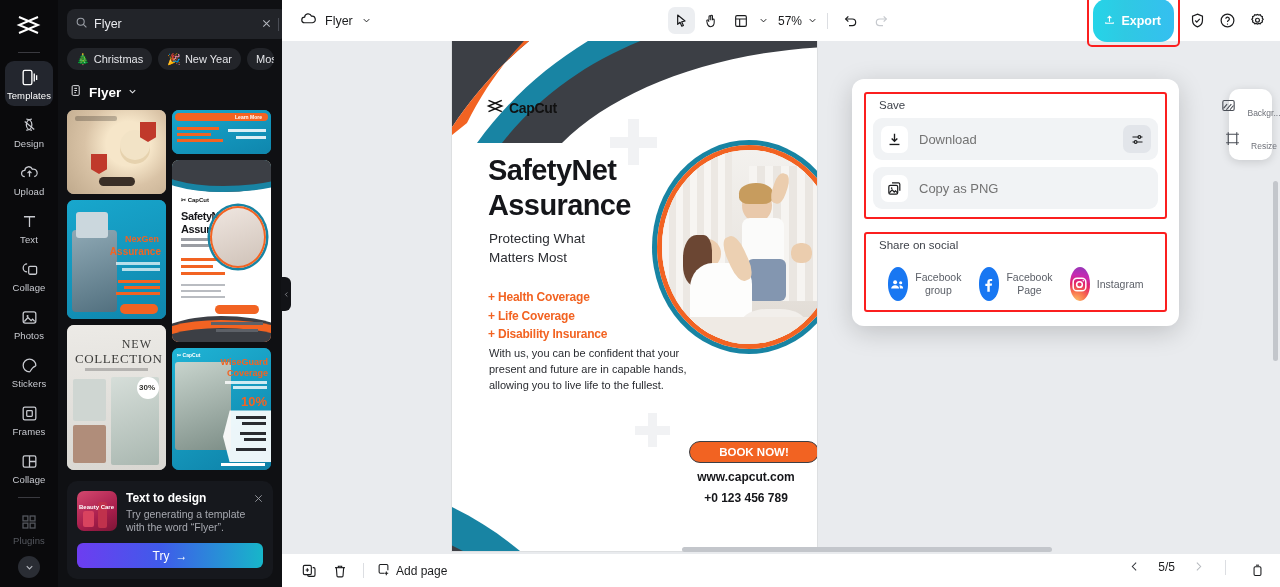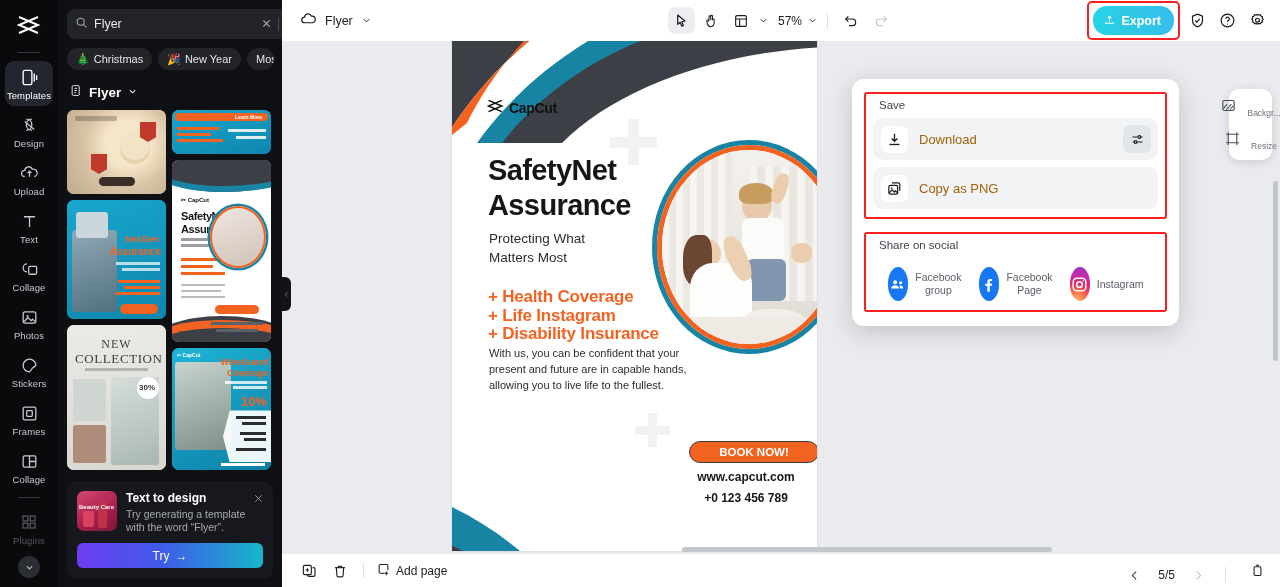--- a/index.html
+++ b/index.html
@@ -99,21 +99,21 @@
   .tb-center { position:absolute; left: 0; right:0; display:flex; justify-content:center; align-items:center; gap: 3px; pointer-events:none; }
   .tb-center > * { pointer-events: auto; }
   .tico { width: 27px; height: 27px; border-radius:7px; display:flex; align-items:center; justify-content:center; cursor:pointer; }
   .tico.on { background:#eceef1; }
   .zoomv { font-size: 12px; color:#1b1c1e; padding: 0 2px 0 6px; }
   .vsep { width:1px; height:16px; background:#dcdee2; margin: 0 6px; }
   .tb-right { margin-left:auto; display:flex; align-items:center; gap: 4px; }
   .export-wrap { position:relative; padding: 5px 6px; }
   .export-ring { position:absolute; inset:0; border: 2.2px solid #fb1f1f; border-radius: 5px; }
   .export-btn {
-    height: 29px; padding: 0 13px 0 10px; border-radius: 14px; border:0; cursor:pointer;
+    height: 43px; padding: 0 13px 0 10px; border-radius: 14px; border:0; cursor:pointer;
     background: linear-gradient(90deg,#25d4e8,#2fc9e3 40%,#35bff0);
     color:#fff; font-size: 12.5px; font-weight: bold; display:flex; align-items:center; gap:5px;
     font-family: "Liberation Sans", sans-serif;
   }
   .rico { width:26px; height:26px; display:flex; align-items:center; justify-content:center; cursor:pointer; }
 
   
   .canvas {
     flex:1; background:#e9ebee; position:relative; overflow:hidden;
   }
@@ -123,21 +123,21 @@
   }
   
   .fl-top { position:absolute; left:-70px; top:-150px; width: 520px; height: 260px; }
   .fl-bot { position:absolute; left:-120px; bottom:-150px; width: 560px; height: 300px; }
   .cross { position:absolute; background:#f1f2f4; }
   .logo-row { position:absolute; left: 34px; top: 66px; display:flex; align-items:center; gap:4px; }
   .logo-txt { font-size: 14px; font-weight: bold; color:#111; letter-spacing:-.3px; }
   .h1 { position:absolute; left: 36px; top: 120px; font-size: 29px; font-weight: bold; color:#15161a; letter-spacing:-.6px; line-height: 35px; }
   .sub { position:absolute; left: 37px; top: 196px; font-size: 13.5px; color:#2a2c31; line-height: 19px; }
   .feat { position:absolute; left: 36px; top: 255px; }
-  .feat div { color:#f26322; font-weight:bold; font-size: 17px; line-height: 18.5px; letter-spacing:-.2px; }
+  .feat div { color:#f26322; font-weight:bold; font-size: 12px; line-height: 18.5px; letter-spacing:-.2px; }
   .body { position:absolute; left: 37px; top: 312px; width: 212px; font-size: 11px; color:#2a2c31; line-height: 16px; }
   .photo {
     position:absolute; left: 205px; top: 112px; width: 184px; height: 204px;
     border-radius: 50%; overflow:hidden;
     border: 5px solid #f26322; box-shadow: 0 0 0 5px #1884a3;
   }
   .bookbtn {
     position:absolute; left: 237px; top: 408px; width: 130px; height: 22px; border-radius: 11px;
     background:#f26322; color:#fff; font-weight:bold; font-size: 11.5px;
     display:flex; align-items:center; justify-content:center; border: 1.6px solid #3c3f45;
@@ -164,37 +164,37 @@
     padding: 13px 12px 14px; z-index: 40;
   }
   .sect-title { font-size: 11.5px; color:#3f434b; margin: 0 0 7px 6px; }
   .box-red { border: 2.2px solid #fb1f1f; border-radius: 3px; padding: 5px 7px 8px; }
   .row {
     height: 42px; background:#f1f3f5; border-radius: 9px; display:flex; align-items:center;
     padding: 0 7px 0 8px; gap: 11px; cursor:pointer; margin-bottom: 7px;
   }
   .row:last-child { margin-bottom: 0; }
   .row-ico { width: 27px; height: 27px; background:#fff; border-radius: 7px; display:flex; align-items:center; justify-content:center; }
-  .row-lbl { font-size: 13px; color:#a16207; flex:1; }
+  .row-lbl { font-size: 13px; color:#737373; flex:1; }
   .row-set { width: 28px; height: 28px; border-radius: 7px; background:#e2e5ea; display:flex; align-items:center; justify-content:center; }
   .socials { display:flex; justify-content:space-around; padding: 9px 6px 5px; }
   .social { display:flex; flex-direction:row; align-items:center; gap:7px; cursor:pointer; width: 74px; }
   .social .cir { width:34px; height:34px; border-radius:50%; display:flex; align-items:center; justify-content:center; }
   .social .nm { font-size: 10.5px; color:#5b5f67; text-align:center; line-height: 13px; }
   .ig { background: radial-gradient(circle at 28% 102%, #fdc468 0%, #f8704e 28%, #e3226b 52%, #c42bb3 72%, #8a3ab9 100%); }
 
   
   .bottom {
     height: 33px; flex: 0 0 33px; background:#fff; display:flex; align-items:center;
     padding: 0 12px 0 16px; gap: 9px;
   }
   .bico { width:22px; height:22px; display:flex; align-items:center; justify-content:center; cursor:pointer; }
   .addpage { display:flex; align-items:center; gap:5px; font-size: 12px; color:#1b1c1e; cursor:pointer; }
   .bsep { width:1px; height:15px; background:#dcdee2; margin: 0 3px; }
-  .bright { margin-left:auto; display:flex; align-items:flex-end; gap: 17px; }
+  .bright { margin-left:auto; display:flex; align-items:flex-start; gap: 17px; }
   .pagenum { font-size: 12px; color:#1b1c1e; }
   .arrow { cursor:pointer; color:#33363c; display:flex; }
   .arrow.dim { color:#b5b8bd; }
 </style>
 </head>
 <body>
 
 <div class="app">
 
   <div class="rail">
@@ -384,21 +384,21 @@
           <div style="position:absolute;right:5px;top:46px;font:bold 10px 'Liberation Sans',sans-serif;color:#f26322;">Assurance</div>
           <div style="position:absolute;right:6px;top:62px;width:44px;height:3px;background:rgba(255,255,255,.7);"></div>
           <div style="position:absolute;right:6px;top:68px;width:38px;height:3px;background:rgba(255,255,255,.7);"></div>
           <div style="position:absolute;right:6px;top:80px;width:42px;height:3px;background:#f26322;"></div>
           <div style="position:absolute;right:6px;top:86px;width:36px;height:3px;background:#f26322;"></div>
           <div style="position:absolute;right:6px;top:92px;width:44px;height:3px;background:#f26322;"></div>
           <div style="position:absolute;right:8px;bottom:5px;width:38px;height:10px;border-radius:5px;background:#f26322;"></div>
         </div>
         <div class="thumb" style="height:147px;background:#e3e1dd;">
           <div style="position:absolute;inset:0;background:linear-gradient(175deg,#eceae6,#d9d7d2);"></div>
-          <div style="position:absolute;left:14px;top:12px;right:14px;text-align:center;font:400 12px 'Liberation Serif',serif;color:#3b3b39;letter-spacing:1px;">NEW</div>
+          <div style="position:absolute;left:14px;top:12px;right:14px;text-align:right;font:400 12px 'Liberation Serif',serif;color:#3b3b39;letter-spacing:1px;">NEW</div>
           <div style="position:absolute;left:8px;top:26px;right:8px;text-align:center;font:400 13px 'Liberation Serif',serif;color:#3b3b39;letter-spacing:.6px;">COLLECTION</div>
           <div style="position:absolute;left:18px;top:43px;right:18px;height:3px;background:rgba(90,90,88,.35);"></div>
           <div style="position:absolute;left:6px;top:54px;width:33px;height:42px;background:#cfd6d2;border-radius:2px;"></div>
           <div style="position:absolute;left:6px;top:100px;width:33px;height:38px;background:#b08d7a;border-radius:2px;"></div>
           <div style="position:absolute;left:44px;top:52px;width:48px;height:88px;background:linear-gradient(160deg,#d6ded9,#a9b7b0);border-radius:2px;"></div>
           <div style="position:absolute;right:7px;top:52px;width:22px;height:22px;border-radius:50%;background:#fff;"></div>
           <div style="position:absolute;right:11px;top:58px;font:bold 8px 'Liberation Sans',sans-serif;color:#34342f;padding-left:40px;">30%</div>
         </div>
       </div>
 
@@ -613,21 +613,21 @@
           <div>Assurance</div>
         </div>
 
         <div class="sub">
           <div>Protecting What</div>
           <div>Matters Most</div>
         </div>
 
         <div class="feat">
           <div>+ Health Coverage</div>
-          <div>+ Life Instagram</div>
+          <div>+ Life Coverage</div>
           <div>+ Disability Insurance</div>
         </div>
 
         <div class="body">With us, you can be confident that your present and future are in capable hands, allowing you to live life to the fullest.</div>
 
         <div class="photo">
           <div style="position:absolute;inset:0;background:linear-gradient(180deg,#f3f1ee 0%,#eae6e1 55%,#ded8d1 100%);"></div>
           <div style="position:absolute;left:0;top:0;width:40%;height:100%;background:repeating-linear-gradient(90deg,#f7f5f2 0 7px,#ece8e3 7px 14px);"></div>
           <div style="position:absolute;left:50%;top:8%;width:46%;height:70%;background:repeating-linear-gradient(90deg,#f6f4f1 0 8px,#eae6e1 8px 16px);"></div>
 

